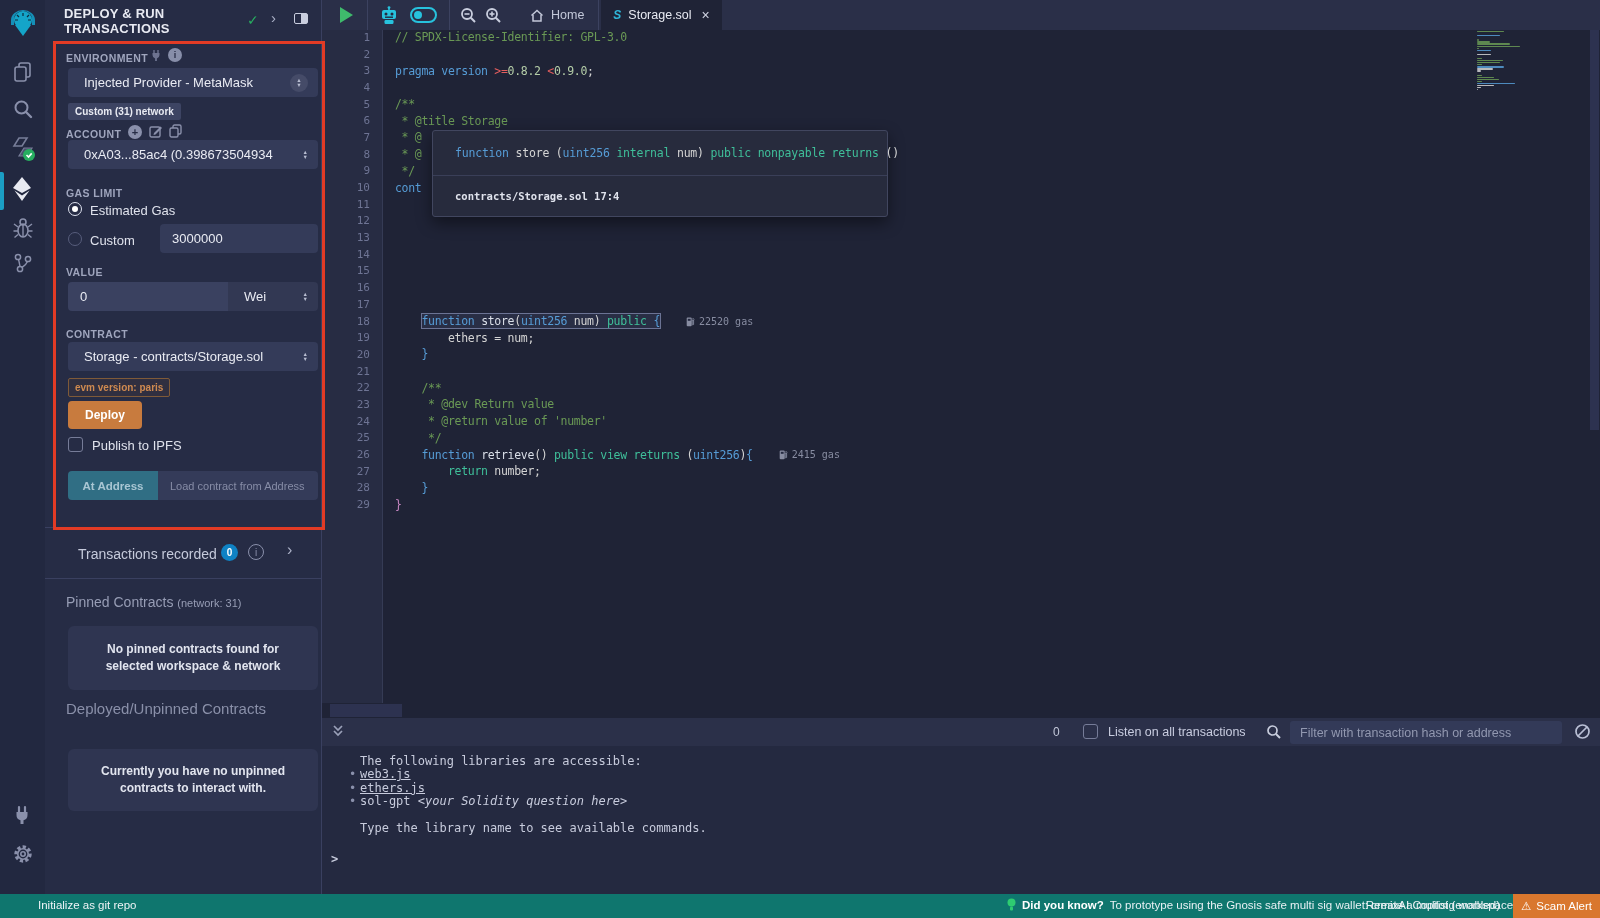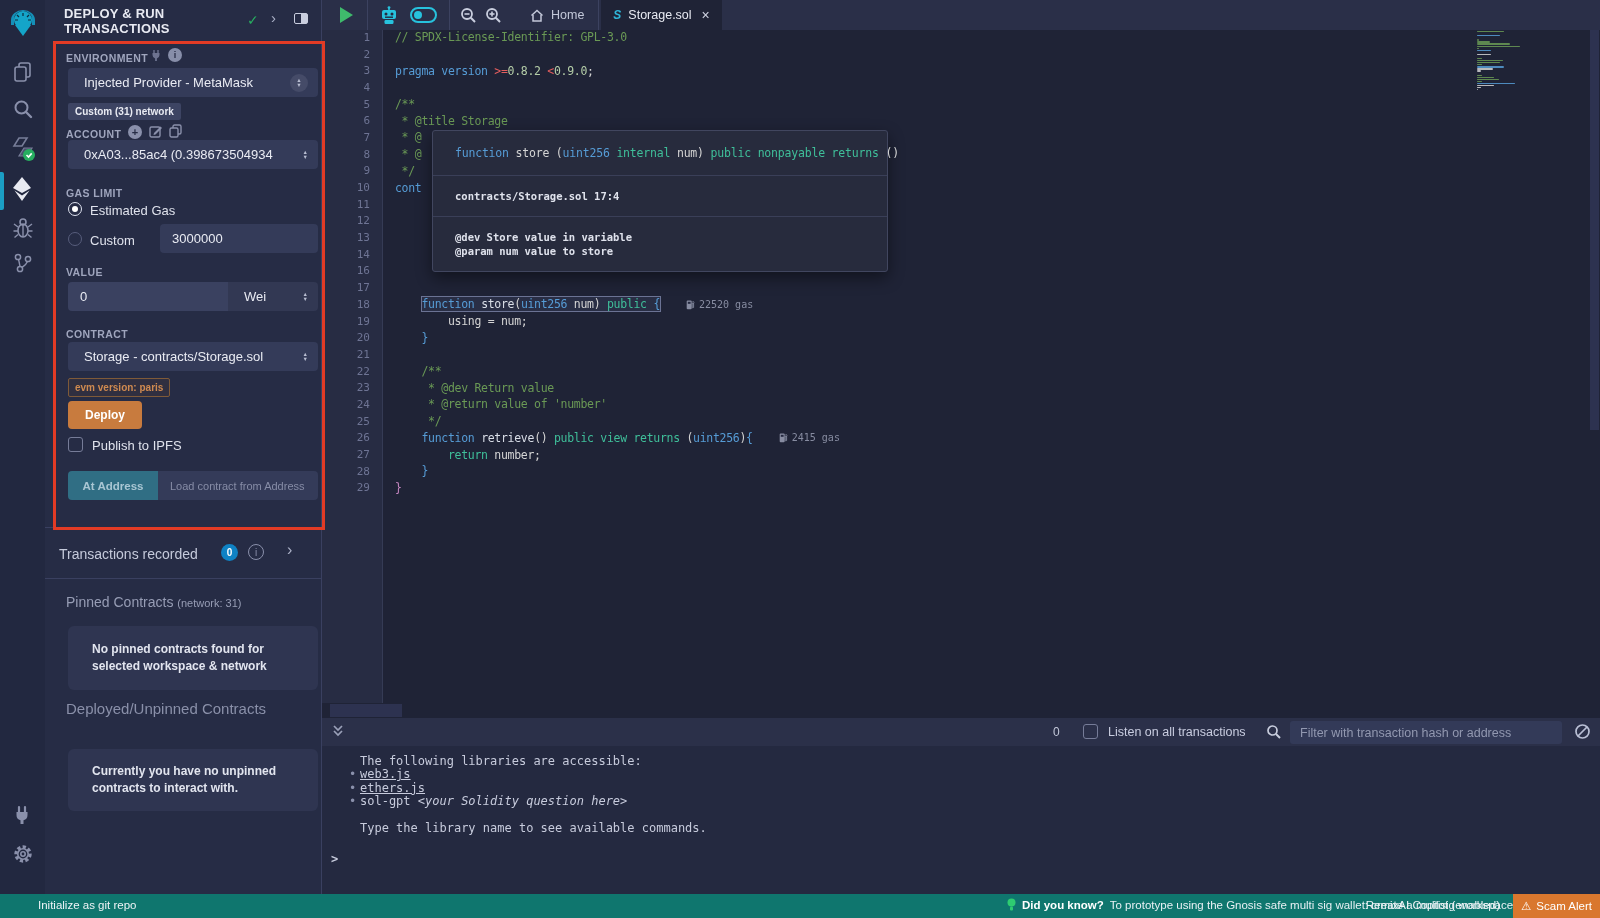--- a/index.html
+++ b/index.html
@@ -19,21 +19,21 @@
   .pselect { position:absolute; background:#343b59; border-radius:4px; height:29px; display:flex; align-items:center; color:#e9ebf3; font-size:13px; padding:0 10px 0 16px; overflow:hidden; white-space:nowrap; }
   .updown { margin-left:auto; display:flex; flex-direction:column; align-items:center; color:#b8bdd1; flex:0 0 auto; }
   .updown span { font-size:5.5px; line-height:5px; }
   .pill-badge { position:absolute; background:#3d4463; border-radius:2px; color:#e8eaf2; font-size:10px; font-weight:bold; padding:3px 7px; }
   .radio { position:absolute; width:14px; height:14px; border-radius:50%; border:1px solid #575d7c; }
   .radio.sel { border-color:#dde1ee; display:flex; align-items:center; justify-content:center; }
   .radio.sel::after { content:""; width:6px; height:6px; border-radius:50%; background:#ffffff; }
   .rlabel { position:absolute; font-size:13px; color:#dfe2ec; }
   .pinput { position:absolute; background:#343b59; border-radius:4px; height:29px; border:none; color:#e9ebf3; font-size:13px; padding:0 12px; font-family:"Liberation Sans",sans-serif; }
   .pinput::placeholder { color:#868ca6; font-size:11px; }
-  .empty-box { position:absolute; left:23px; width:250px; background:#2f3551; border-radius:6px; color:#e2e5ef; font-size:12px; font-weight:bold; display:flex; align-items:center; justify-content:center; padding:10px 24px; line-height:17px; }
+  .empty-box { position:absolute; left:23px; width:250px; background:#2f3551; border-radius:6px; color:#e2e5ef; font-size:12px; font-weight:bold; text-align:center; display:flex; align-items:center; justify-content:center; padding:10px 24px; line-height:17px; }
   .pdivider { position:absolute; left:0; width:277px; height:1px; background:#3a4060; }
 
   
   #red-box { left:53px; top:41px; width:272px; height:489px; border:3px solid #e23b25; z-index:50; pointer-events:none; }
 
   
   #toolbar { left:322px; top:0; width:1278px; height:30px; background:#2a2f48; z-index:3; display:flex; align-items:center; }
   .tb-div { width:1px; height:30px; background:#3c4260; margin:0 6px; flex:0 0 auto; }
   #editor-bg { left:322px; top:30px; width:1278px; height:688px; background:#1f2336; }
   #gutter-strip { left:322px; top:30px; width:61px; height:673px; background:#272c43; border-right:1px solid #353b55; }
@@ -225,21 +225,21 @@
 
   <button class="abs" style="left:23px; top:401px; width:74px; height:28px; background:#c87b3e; border:none; border-radius:4px; color:#ffffff; font-size:12px; font-weight:bold; font-family:'Liberation Sans',sans-serif;">Deploy</button>
   <div class="chk abs" style="left:23px; top:437px;"></div>
   <div class="rlabel" style="left:47px; top:438px;">Publish to IPFS</div>
 
   <button class="abs" style="left:23px; top:471px; width:90px; height:29px; background:#306e84; border:none; border-radius:4px 0 0 4px; color:#a9c6d3; font-size:11.5px; font-weight:bold; font-family:'Liberation Sans',sans-serif;">At Address</button>
   <input class="pinput" style="left: 113px; top: 471px; width: 160px; border-radius: 0px 4px 4px 0px;" placeholder="Load contract from Address">
 
   <div class="pdivider" style="top:527px;"></div>
 
-  <div class="abs" style="left:14px; top:546px; font-size:14px; color:#c5cadb;">Transactions recorded</div>
+  <div class="abs" style="left:33px; top:546px; font-size:14px; color:#c5cadb;">Transactions recorded</div>
   <div class="abs" style="left:176px; top:544px; width:17px; height:17px; border-radius:50%; background:#0f82c4; color:#fff; font-size:10px; font-weight:bold; display:flex; align-items:center; justify-content:center;">0</div>
   <div class="abs" style="left:203px; top:544px; width:16px; height:16px; border-radius:50%; border:1px solid #8a90ab; color:#8a90ab; font-size:10px; display:flex; align-items:center; justify-content:center;">i</div>
   <div class="abs" style="left:242px; top:541px; color:#aab0c6; font-size:16px;">›</div>
 
   <div class="pdivider" style="top:578px;"></div>
 
   <div class="abs" style="left:21px; top:594px; font-size:14px; color:#979db5;">
     <span>Pinned Contracts</span>
     <span style="font-size:11px;">(network: 31)</span>
   </div>
@@ -355,20 +355,24 @@
     </div>
     <div class="cl">
       <span class="ln">13</span>
       <span class="ct"></span>
     </div>
     <div class="cl">
       <span class="ln">14</span>
       <span class="ct"></span>
     </div>
     <div class="cl">
+      <span class="ln">15</span>
+      <span class="ct"></span>
+    </div>
+    <div class="cl">
       <span class="ln">16</span>
       <span class="ct"></span>
     </div>
     <div class="cl">
       <span class="ln">17</span>
       <span class="ct"></span>
     </div>
     <div class="cl">
       <span class="ln">18</span>
       <span class="ct"><span style="color: rgb(212, 212, 212);">    </span><span class="selbox"><span style="color: rgb(86, 156, 214);">function </span><span style="color: rgb(218, 223, 232);">store</span><span style="color: rgb(212, 212, 212);">(</span><span style="color: rgb(86, 156, 214);">uint256</span><span style="color: rgb(212, 212, 212);"> num) </span><span style="color: rgb(63, 191, 154);">public</span><span style="color: rgb(212, 212, 212);"> </span><span style="color: rgb(86, 156, 214);">{</span></span></span>
@@ -376,21 +380,21 @@
         <svg width="9" height="11" viewBox="0 0 9 11">
           <rect x="0.7" y="1.5" width="5" height="8.8" rx="1" fill="#878ca1"></rect>
           <rect x="1.8" y="2.8" width="2.8" height="2" fill="#242940"></rect>
           <path d="M6.2 4 h1.4 v4.5 a0.9 0.9 0 0 1 -1.4 0 z M6.6 2 l1.6 1.6" stroke="#878ca1" stroke-width="0.9" fill="none"></path>
         </svg>
         <span>22520 gas</span>
       </span>
     </div>
     <div class="cl">
       <span class="ln">19</span>
-      <span class="ct"><span style="color: rgb(212, 212, 212);">        using = num;</span></span>
+      <span class="ct"><span style="color: rgb(212, 212, 212);">        ethers = num;</span></span>
     </div>
     <div class="cl">
       <span class="ln">20</span>
       <span class="ct"><span style="color: rgb(86, 156, 214);">    }</span></span>
     </div>
     <div class="cl">
       <span class="ln">21</span>
       <span class="ct"></span>
     </div>
     <div class="cl">
@@ -469,24 +473,20 @@
 <div id="vscroll" class="abs"></div>
 <div id="hscroll" class="abs"></div>
 
 <div id="tooltip" class="abs">
   <div class="tt-sec" style="padding:15px 22px;">
       <div id="tt-sig"><span style="color: rgb(86, 156, 214);">function </span><span style="color: rgb(212, 212, 212);">store </span><span style="color: rgb(212, 212, 212);">(</span><span style="color: rgb(86, 156, 214);">uint256</span><span style="color: rgb(63, 191, 154);"> internal </span><span style="color: rgb(212, 212, 212);">num</span><span style="color: rgb(212, 212, 212);">) </span><span style="color: rgb(63, 191, 154);">public</span><span style="color: rgb(212, 212, 212);"> </span><span style="color: rgb(63, 191, 154);">nonpayable</span><span style="color: rgb(212, 212, 212);"> </span><span style="color: rgb(63, 191, 154);">returns</span><span style="color: rgb(212, 212, 212);"> ()</span></div>
     </div>
   <div class="tt-sec">
       <div class="tt-doc">contracts/Storage.sol 17:4</div>
     </div>
-  <div class="tt-sec">
-    <div class="tt-doc">@dev Store value in variable</div>
-    <div class="tt-doc">@param num value to store</div>
-  </div>
 </div>
 
 <div id="term-head" class="abs">
   <div class="abs" style="left:9px; top:5px; color:#9aa0b8;">
     <svg width="14" height="16" viewBox="0 0 14 16">
         <path d="M3 3 l4 4 l4 -4 M3 8 l4 4 l4 -4" fill="none" stroke="#9aa0b8" stroke-width="1.7"></path>
       </svg>
   </div>
   <div class="abs" style="left:731px; top:7px; color:#c3c8d9; font-size:12px;">0</div>
   <div class="chk abs" style="left:761px; top:6px;"></div>

